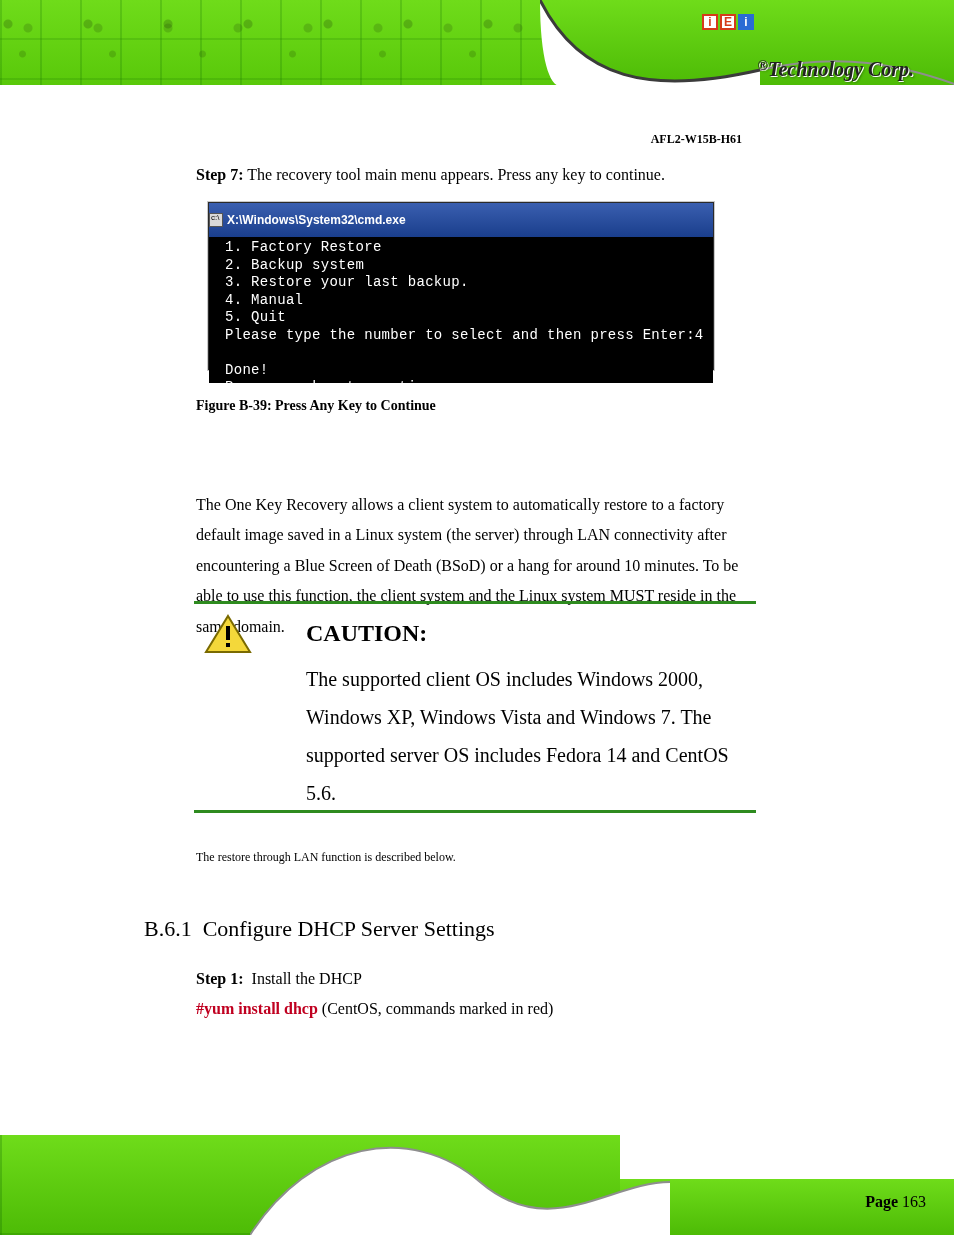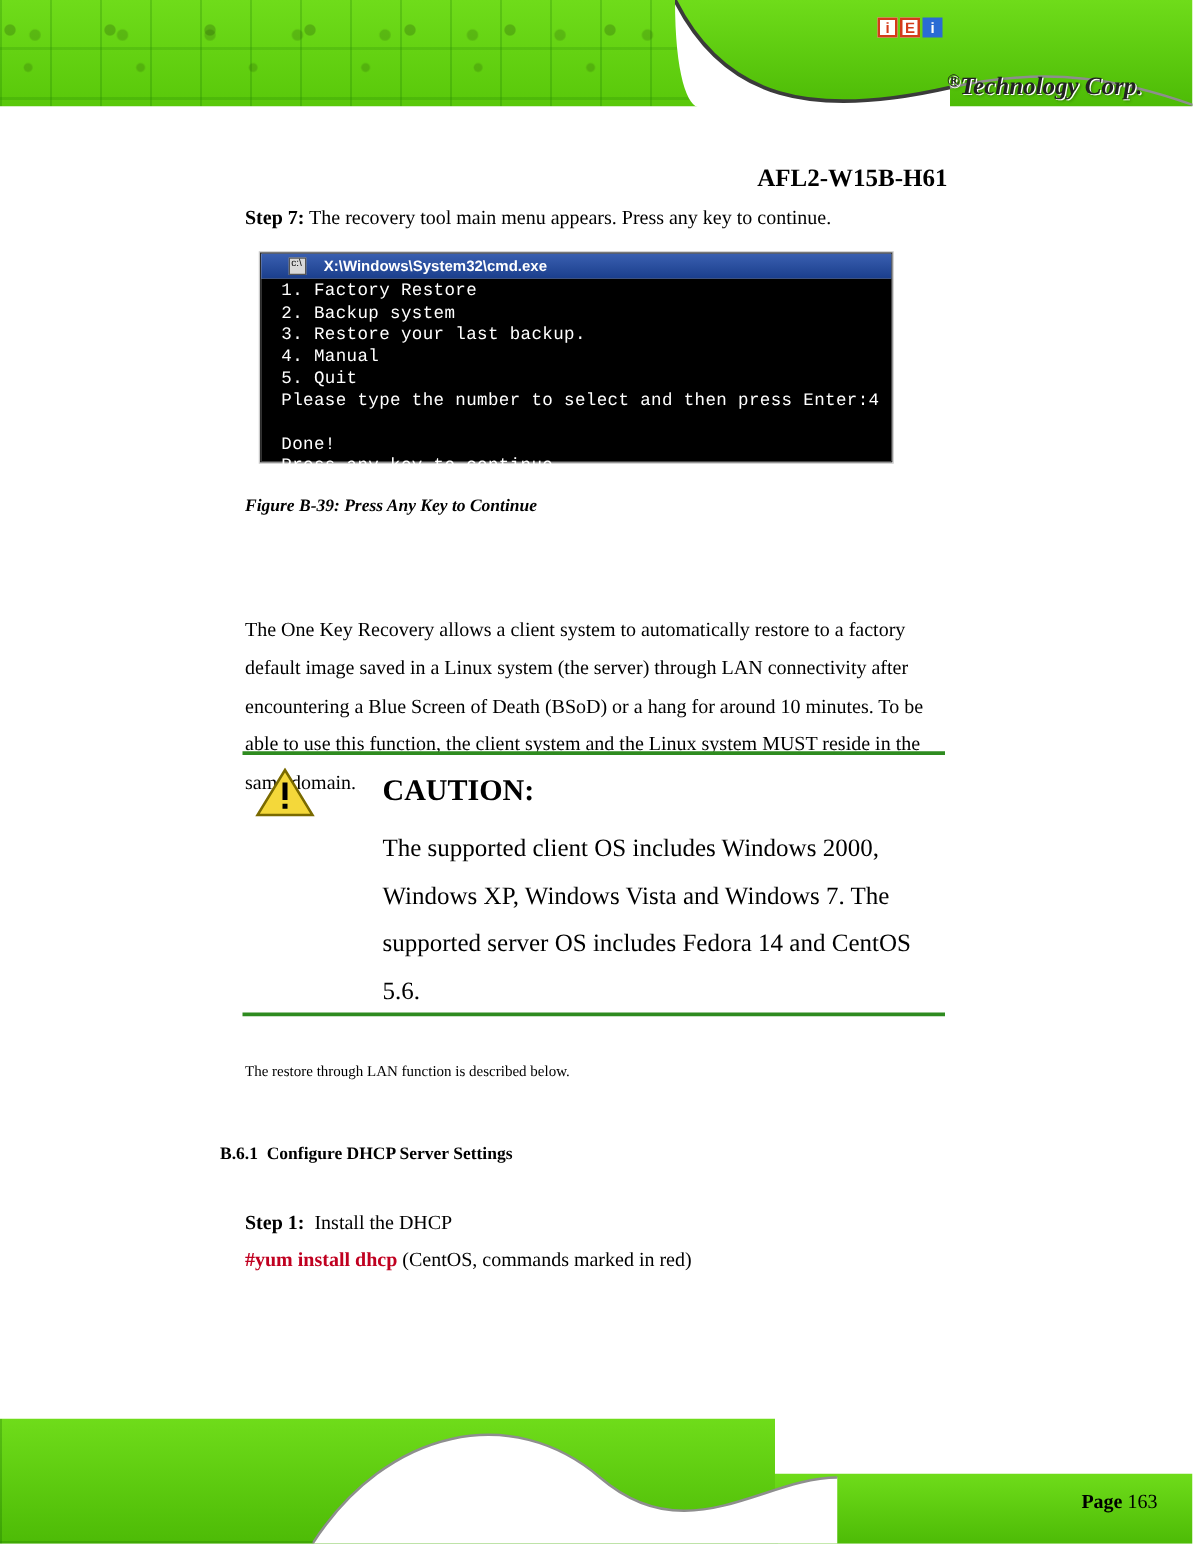--- a/index.html
+++ b/index.html
@@ -23,34 +23,34 @@
     opacity:.7; }
   .hb-swoosh { position:absolute; left:540px; top:0; width:420px; height:112px; pointer-events:none; }
   .logo-box { position:absolute; right:200px; top:14px; display:flex; gap:2px; }
   .logo-box .sq { width:16px; height:16px; background:#fff; display:flex; align-items:center; justify-content:center; font-weight:bold; font-size:12px; }
   .logo-box .sq.r { color:#d43b1a; border:2px solid #d43b1a; }
   .logo-box .sq.b { background:#2a6bd4; color:#fff; }
   .logo-text { position:absolute; right:40px; top:58px; font-family: Georgia, 'Times New Roman', serif; font-style: italic; font-weight: bold; font-size: 20px; color:#222; text-shadow: 1px 1px 0 #fff, 2px 2px 2px rgba(0,0,0,.3); white-space:nowrap; }
   .logo-text .reg { font-style:normal; font-size:14px; vertical-align: top; }
 
   
-  .doc-title { position:absolute; right:196px; top:132px; font-family:"Times New Roman", serif; font-size:20px; color:#000; font-weight:bold; }
+  .doc-title { position:absolute; right:212px; top:132px; font-family:"Times New Roman", serif; font-size:12px; color:#000; font-weight:bold; }
   .step-line { position:absolute; left:196px; top:166px; font-family:"Times New Roman", serif; font-size:16px; color:#000; }
   .step-line .num { font-weight:bold;text-align:right; }
 
   
   .cmd { position:absolute; left:208px; top:202px; width:506px; height:168px; border:1px solid #2a2a2a; box-shadow: 0 0 0 1px #c9c9c9; }
-  .cmd-title { height:20px; background: linear-gradient(180deg,#3a5fb0,#1a3e8c); display:flex; align-items:center; gap:14px; padding:0 22px; }
+  .cmd-title { height:34px; background: linear-gradient(180deg,#3a5fb0,#1a3e8c); display:flex; align-items:center; gap:4px; padding:0 0; }
   .cmd-ico { width:14px; height:14px; background:#d9d9d9; border:1px solid #555; position:relative; }
   .cmd-ico::after { content:"c:\\"; position:absolute; left:1px; top:-1px; font-size:8px; color:#000; }
   .cmd-title-text { color:#fff; font-family:Tahoma,Arial,sans-serif; font-size:12px; font-weight:bold; }
   .cmd-body { height:146px; background:#000; color:#fff; font-family:"Courier New",monospace; font-size:14px; line-height:1.25; padding:2px 16px; letter-spacing:.3px; white-space:pre; }
   .cursor { display:inline-block; width:8px; height:2px; background:#fff; vertical-align:baseline; }
 
-  .fig-caption { position:absolute; left:196px; top:398px; font-family:"Times New Roman", serif; font-size:14px; color:#000; font-weight:bold;font-style:italic; }
+  .fig-caption { position:absolute; left:196px; top:398px; font-family:"Times New Roman", serif; font-size:14px; color:#000; font-weight:bold; }
 
   .section-head { position:absolute; left:144px; top:452px; font-family:"Times New Roman", serif; font-size:20px; color:#000; font-weight:bold; }
 
   .para1 { position:absolute; left:196px; top:490px; width:560px; font-family:"Times New Roman", serif; font-size:16px; color:#000; line-height:1.9; }
   .para2 { position:absolute; left:196px; top:846px; width:560px; font-family:"Times New Roman", serif; font-size:12px; color:#000; line-height:1.9; }
   .para3 { position:absolute; left:196px; top:964px; width:560px; font-family:"Times New Roman", serif; font-size:16px; color:#000; line-height:1.9; }
   .bold { font-weight:bold;margin-top:36px; }
 
   
   .rule { position:absolute; left:194px; height:3px; width:562px; background:#2e8b1f; }
@@ -127,21 +127,21 @@
     <path d="M24 2 L46 38 L2 38 Z" fill="#f4d83a" stroke="#7a6a00" stroke-width="2"></path>
     <rect x="22" y="12" width="4" height="14" fill="#000"></rect>
     <rect x="22" y="29" width="4" height="4" fill="#000"></rect>
   </svg>
   <div class="caution-title">CAUTION:</div>
   <div class="caution-body">The supported client OS includes Windows 2000, Windows XP, Windows Vista and Windows 7. The supported server OS includes Fedora 14 and CentOS 5.6.</div>
   <div class="rule bot"></div>
 
   <div class="para2">The restore through LAN function is described below.</div>
 
-  <div style="position:absolute; left:144px; top:916px; font-family:'Times New Roman',serif; font-size:14px; font-weight:bold;margin-left:32px;">
+  <div style="position:absolute; left:144px; top:916px; font-family:'Times New Roman',serif; font-size:22px; font-weight:normal;">
     <span>B.6.1</span>&nbsp;&nbsp;<span>Configure DHCP Server Settings</span>
   </div>
 
   <div class="para3">
     <span class="bold">Step 1:</span>&nbsp;
     <span>Install the DHCP</span>
     <br>
     <span class="bold" style="color:#c00020;">#yum install dhcp</span><span> (CentOS, commands marked in red)</span>
   </div>
 

